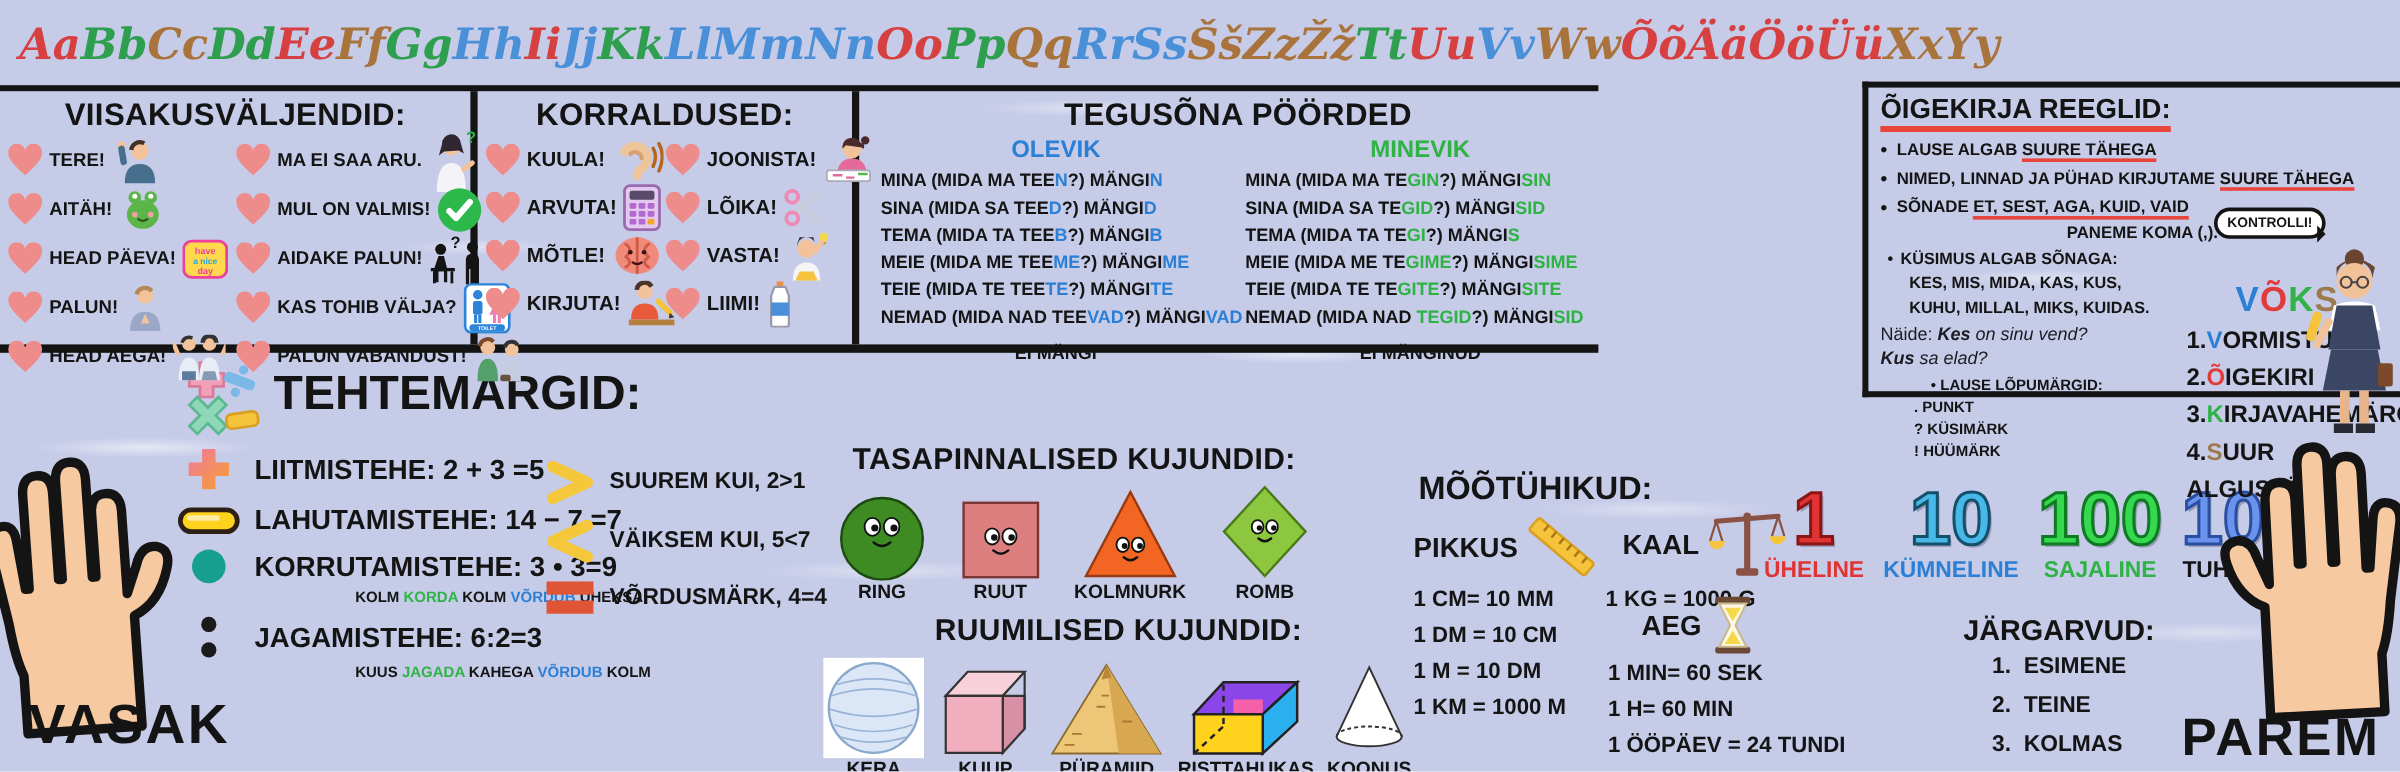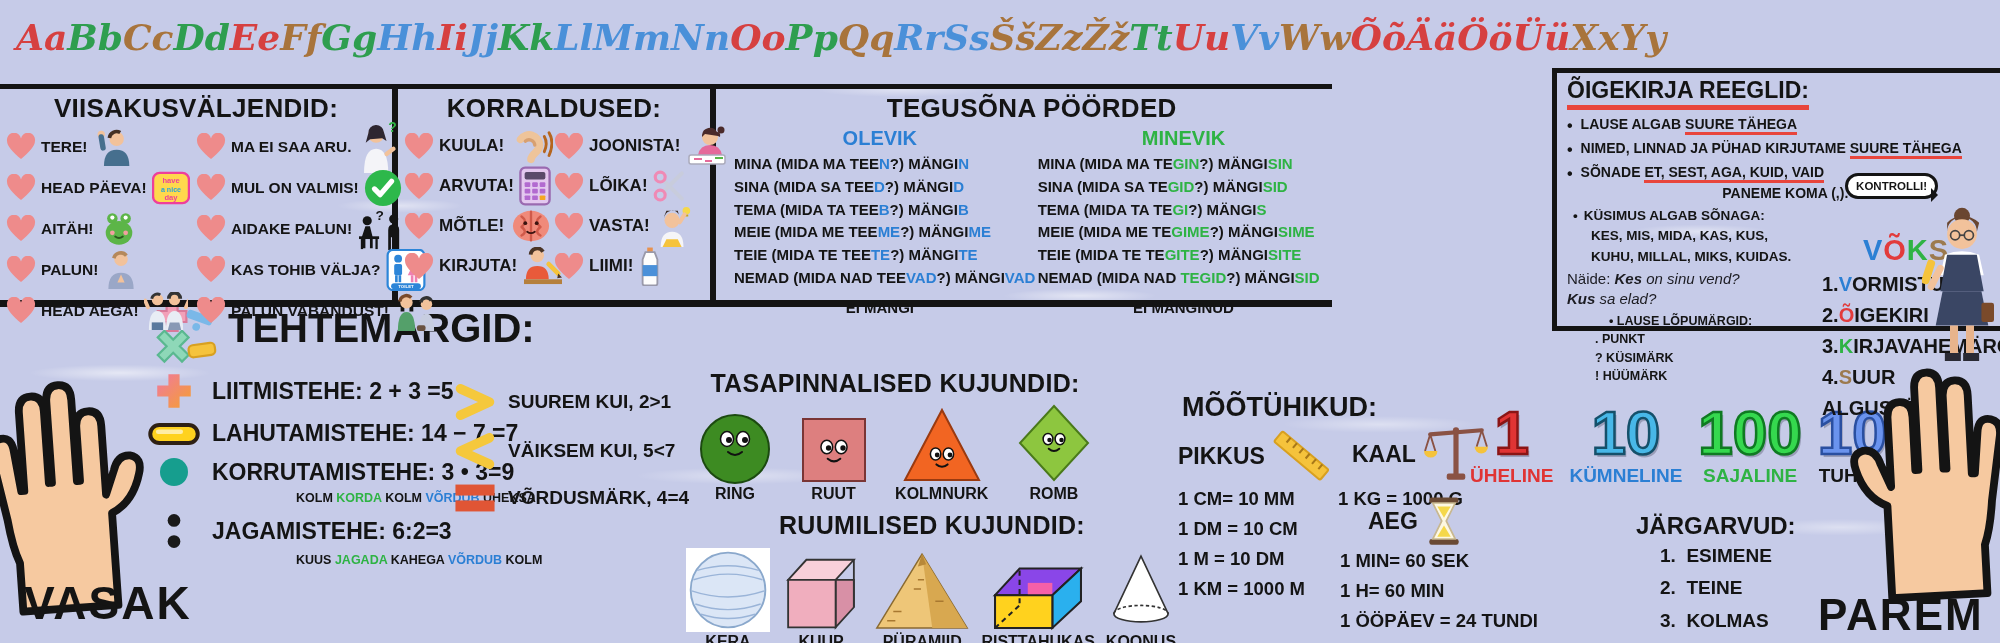--- a/index.html
+++ b/index.html
@@ -15,21 +15,21 @@
  radial-gradient(ellipse 100px 10px at 85% 36%,rgba(255,255,255,.45),transparent 70%),
  radial-gradient(ellipse 120px 10px at 45% 14%,rgba(255,255,255,.4),transparent 70%),
  radial-gradient(ellipse 120px 12px at 92% 82%,rgba(255,255,255,.4),transparent 70%),
  #c6cbe8}
 .icon{display:inline-flex;flex:none}
 .icon svg{display:block}
 
 #alphabet{position:absolute;top:0;left:0;width:2000px;height:66px;display:flex;align-items:center;justify-content:flex-start;padding:8px 16px 0}
 .al{font-family:"DejaVu Serif",serif;font-style:italic;font-weight:700;font-size:36px;line-height:1}
 
-.toprow{position:absolute;left:0;top:84px;width:1332px;height:223px;display:flex;border-top:5px solid #141414;border-bottom:7px solid #141414;z-index:2}
+.toprow{position:absolute;left:0;top:71px;width:1332px;height:223px;display:flex;border-top:5px solid #141414;border-bottom:7px solid #141414;z-index:2}
 .box{height:100%;padding:3px 6px}
 #viisakus{width:398px;border-right:6px solid #141414}
 #korraldused{width:318px;border-right:6px solid #141414}
 #tegusona{flex:1}
 .box h2{font-size:26px;font-weight:900;text-align:center;letter-spacing:.3px;margin:1px 0 2px}
 .vi-grid{display:flex}
 .vi-col{flex:1;min-width:0}
 .vi-item{display:flex;align-items:center;gap:5px;height:41px;font-weight:900;font-size:15.5px;white-space:nowrap}
 #korraldused .vi-item{height:40px;font-size:17px}
 .heart svg{filter:blur(.5px)}
@@ -162,47 +162,47 @@
                   <path d="M12 42Q12 24 26 24T40 42Z" fill="#466f8e"></path>
                 </svg>
               </span>
             </div>
             <div class="vi-item">
               <span class="icon heart">
                 <svg width="30" height="27" viewBox="0 0 32 29">
                   <path d="M16 28C7 20 1 14 1 8.5A7.5 7.5 0 0 1 16 6a7.5 7.5 0 0 1 15 2.5C31 14 25 20 16 28Z" fill="#ee8b8b"></path>
                 </svg>
               </span>
-              <span>HEAD PÄEVA!</span>
-              <span class="icon ">
-                <svg width="38" height="34" viewBox="0 0 40 36">
-                  <rect x="1" y="2" width="38" height="32" rx="7" fill="#ffd84d" stroke="#ee3f9a" stroke-width="2.5"></rect>
-                  <text x="20" y="13" text-anchor="middle" font-size="8" font-weight="bold" fill="#ee3f9a" font-family="Liberation Sans,sans-serif">have</text>
-                  <text x="20" y="22" text-anchor="middle" font-size="7.5" font-weight="bold" fill="#2aa4d8" font-family="Liberation Sans,sans-serif">a nice</text>
-                  <text x="20" y="31" text-anchor="middle" font-size="8" font-weight="bold" fill="#ee3f9a" font-family="Liberation Sans,sans-serif">day</text>
-                </svg>
-              </span>
-            </div>
-            <div class="vi-item">
-              <span class="icon heart">
-                <svg width="30" height="27" viewBox="0 0 32 29">
-                  <path d="M16 28C7 20 1 14 1 8.5A7.5 7.5 0 0 1 16 6a7.5 7.5 0 0 1 15 2.5C31 14 25 20 16 28Z" fill="#ee8b8b"></path>
-                </svg>
-              </span>
               <span>AITÄH!</span>
               <span class="icon ">
                 <svg width="40" height="38" viewBox="0 0 42 40">
                   <circle cx="14" cy="9" r="5.5" fill="#5cb548"></circle>
                   <circle cx="28" cy="9" r="5.5" fill="#5cb548"></circle>
                   <circle cx="14" cy="8" r="2.2" fill="#fff"></circle>
                   <circle cx="28" cy="8" r="2.2" fill="#fff"></circle>
                   <ellipse cx="21" cy="24" rx="14" ry="12.5" fill="#5cb548"></ellipse>
                   <circle cx="14" cy="24" r="2.5" fill="#f2a0a0"></circle>
                   <circle cx="28" cy="24" r="2.5" fill="#f2a0a0"></circle>
                   <path d="M17 28q4 3 8 0" stroke="#2a5a1e" stroke-width="2" fill="none" stroke-linecap="round"></path>
+                </svg>
+              </span>
+            </div>
+            <div class="vi-item">
+              <span class="icon heart">
+                <svg width="30" height="27" viewBox="0 0 32 29">
+                  <path d="M16 28C7 20 1 14 1 8.5A7.5 7.5 0 0 1 16 6a7.5 7.5 0 0 1 15 2.5C31 14 25 20 16 28Z" fill="#ee8b8b"></path>
+                </svg>
+              </span>
+              <span>HEAD PÄEVA!</span>
+              <span class="icon ">
+                <svg width="38" height="34" viewBox="0 0 40 36">
+                  <rect x="1" y="2" width="38" height="32" rx="7" fill="#ffd84d" stroke="#ee3f9a" stroke-width="2.5"></rect>
+                  <text x="20" y="13" text-anchor="middle" font-size="8" font-weight="bold" fill="#ee3f9a" font-family="Liberation Sans,sans-serif">have</text>
+                  <text x="20" y="22" text-anchor="middle" font-size="7.5" font-weight="bold" fill="#2aa4d8" font-family="Liberation Sans,sans-serif">a nice</text>
+                  <text x="20" y="31" text-anchor="middle" font-size="8" font-weight="bold" fill="#ee3f9a" font-family="Liberation Sans,sans-serif">day</text>
                 </svg>
               </span>
             </div>
             <div class="vi-item">
               <span class="icon heart">
                 <svg width="30" height="27" viewBox="0 0 32 29">
                   <path d="M16 28C7 20 1 14 1 8.5A7.5 7.5 0 0 1 16 6a7.5 7.5 0 0 1 15 2.5C31 14 25 20 16 28Z" fill="#ee8b8b"></path>
                 </svg>
               </span>
               <span>PALUN!</span>

